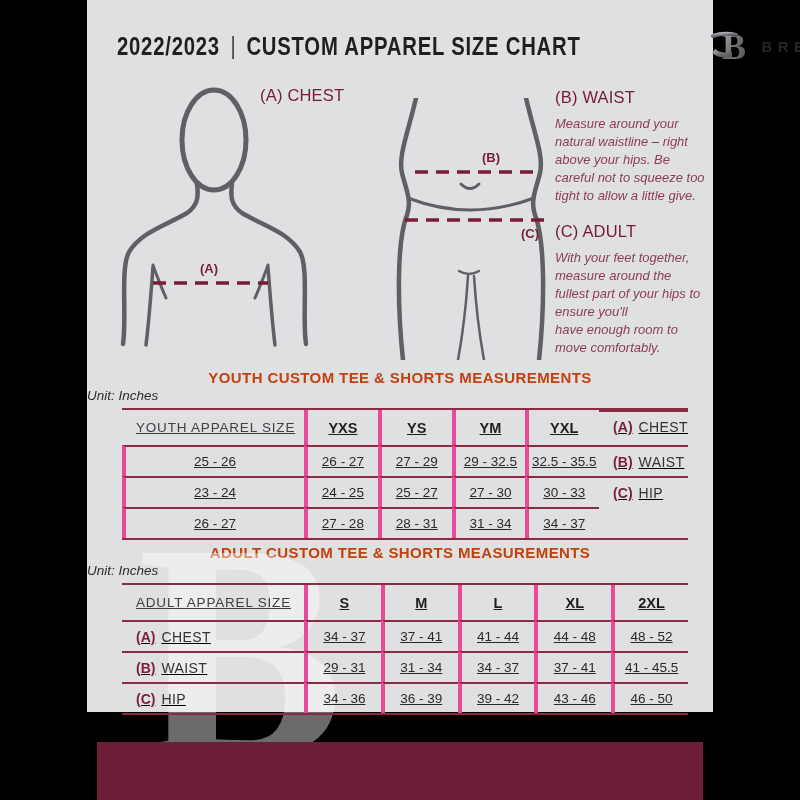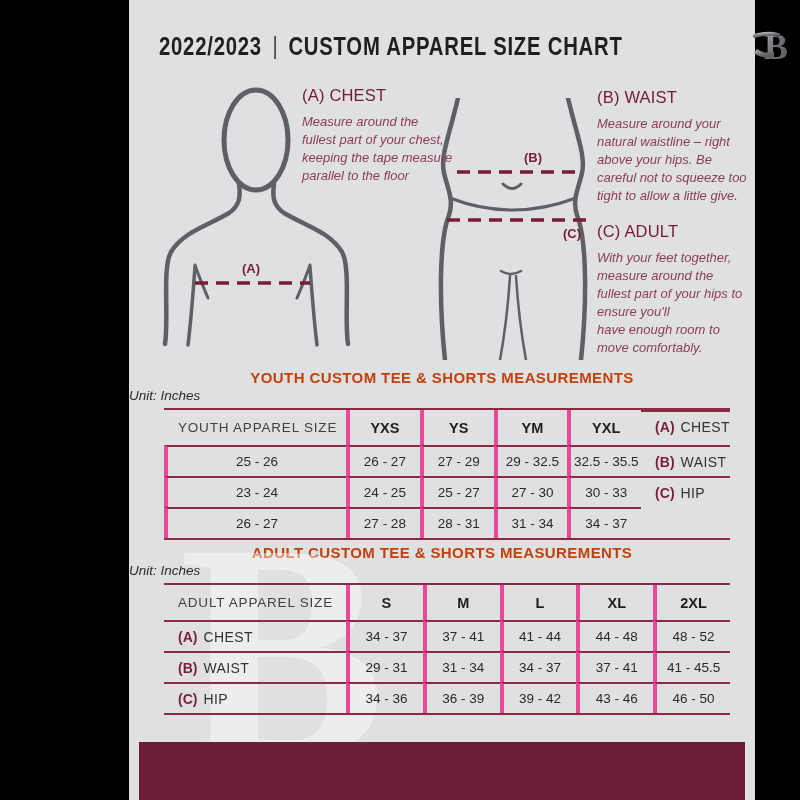--- a/index.html
+++ b/index.html
@@ -1,18 +1,18 @@
 <!DOCTYPE html>
 <html><head>
 <meta charset="utf-8">
 <style>
   * { margin:0; padding:0; box-sizing:border-box; }
   html,body { width:800px; height:800px; background:#000; font-family:"Liberation Sans", sans-serif; }
   .stage { position:relative; width:800px; height:800px; background:#000; overflow:hidden; }
-  .page { position:absolute; left:87px; top:0; width:626px; height:800px; background:#dfe0e2;margin-left:42px; }
+  .page { position:absolute; left:87px; top:0; width:626px; height:712px; background:#dfe0e2; }
 
   
   .header { position:absolute; left:0; top:22px; width:626px; height:48px;
             display:flex; align-items:center; justify-content:space-between;
             padding:0 26px 0 30px; }
   .header-title-wrap { display:flex; align-items:center; transform:scaleX(0.78); transform-origin:left center; white-space:nowrap; }
   .header-year, .header-title { font-size:26px; font-weight:bold; color:#1f1f20; letter-spacing:1px; }
   .header-sep { font-size:23px; font-weight:normal; color:#2b2b2b; margin:0 14px; }
   .brand-lockup { display:flex; align-items:center; gap:10px; }
   .brand-name { font-size:15px; font-weight:bold; color:#26262a; letter-spacing:5.5px; }
@@ -37,21 +37,21 @@
   .section-unit  { position:absolute; width:626px; font-size:13.5px; font-style:italic; color:#2b2b2b; }
   .youth-title { top:369px; } .youth-unit { top:388px; }
   .adult-title { top:544px; } .adult-unit { top:563px; }
 
   
   .size-table { position:absolute; left:35px; width:566px; z-index:2;
                 display:grid; grid-template-columns:182px repeat(5,1fr);
                 border-top:2px solid #8a2b43; border-bottom:2px solid #8a2b43; }
   .youth-table { top:408px; }
   .adult-table { top:583px; }
-  .cell { display:flex; align-items:center; justify-content:center; height:31px; }
+  .cell { display:flex; align-items:center; justify-content:center; height:31px;text-decoration:underline; }
   .cell.hdr { height:35px; }
   .cell.v { border-left:4px solid #ec4899; }
   .cell.rt { border-top:2px solid #8a2b43; }
   .cell.first { justify-content:flex-start; padding-left:14px; }
   .col-head-first { font-size:13.5px; color:#3f3f42; letter-spacing:.8px; }
   .col-head { font-size:14.5px; font-weight:bold; color:#1e1e20; }
   .row-prefix { font-size:14px; font-weight:bold; color:#7b1c3a; margin-right:6px; }
   .row-label { font-size:14px; color:#333335; letter-spacing:.4px; }
   .value { font-size:13.5px; color:#29292b; }
 
@@ -115,21 +115,20 @@
       <line class="dash" x1="25" y1="74" x2="150" y2="74"></line>
       <line class="dash" x1="15" y1="122" x2="160" y2="122"></line>
     </svg>
 
     <span class="marker marker-a">(A)</span>
     <span class="marker marker-b">(B)</span>
     <span class="marker marker-c">(C)</span>
 
     <div class="guide-text guide-chest">
       <div class="guide-heading">(A) CHEST</div>
-      <div class="guide-body">Measure around the fullest part of your chest, keeping the tape measure parallel to the floor</div>
     </div>
     <div class="guide-text guide-waist">
       <div class="guide-heading">(B) WAIST</div>
       <div class="guide-body">Measure around your natural waistline – right above your hips. Be careful not to squeeze too tight to allow a little give.</div>
     </div>
     <div class="guide-text guide-hips">
       <div class="guide-heading">(C) ADULT</div>
       <div class="guide-body">With your feet together, measure around the fullest part of your hips to ensure you'll
 have enough room to move comfortably.</div>
     </div>

